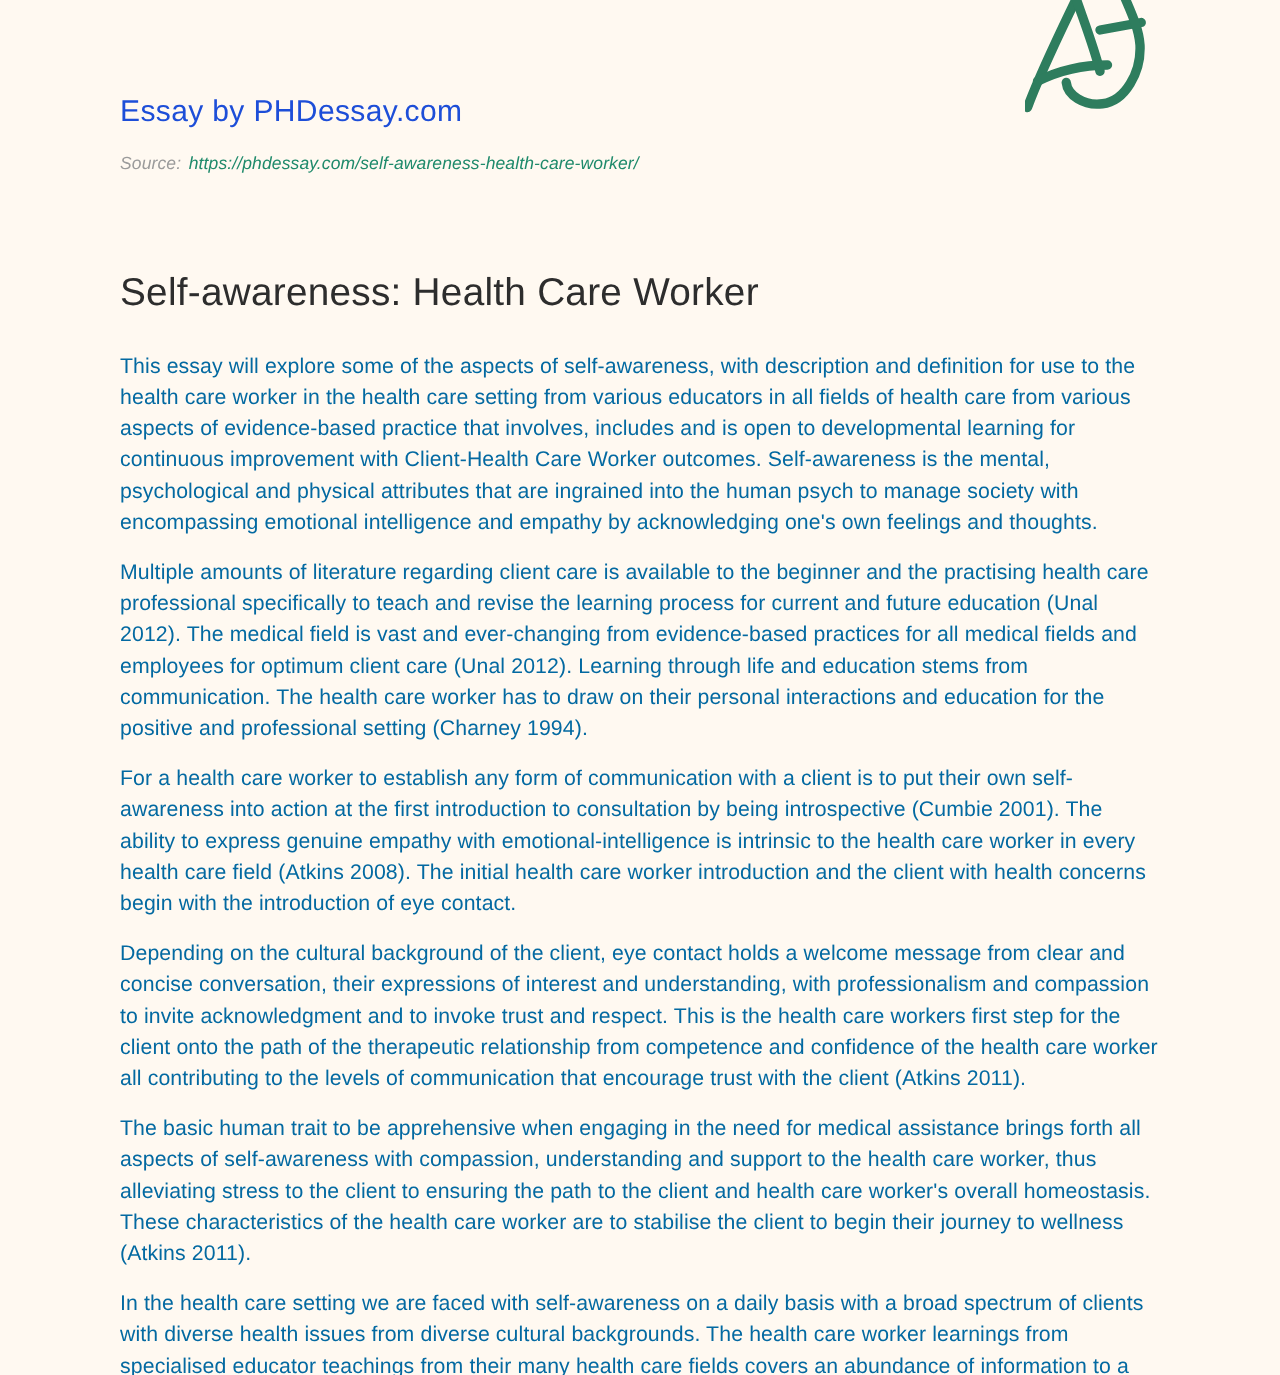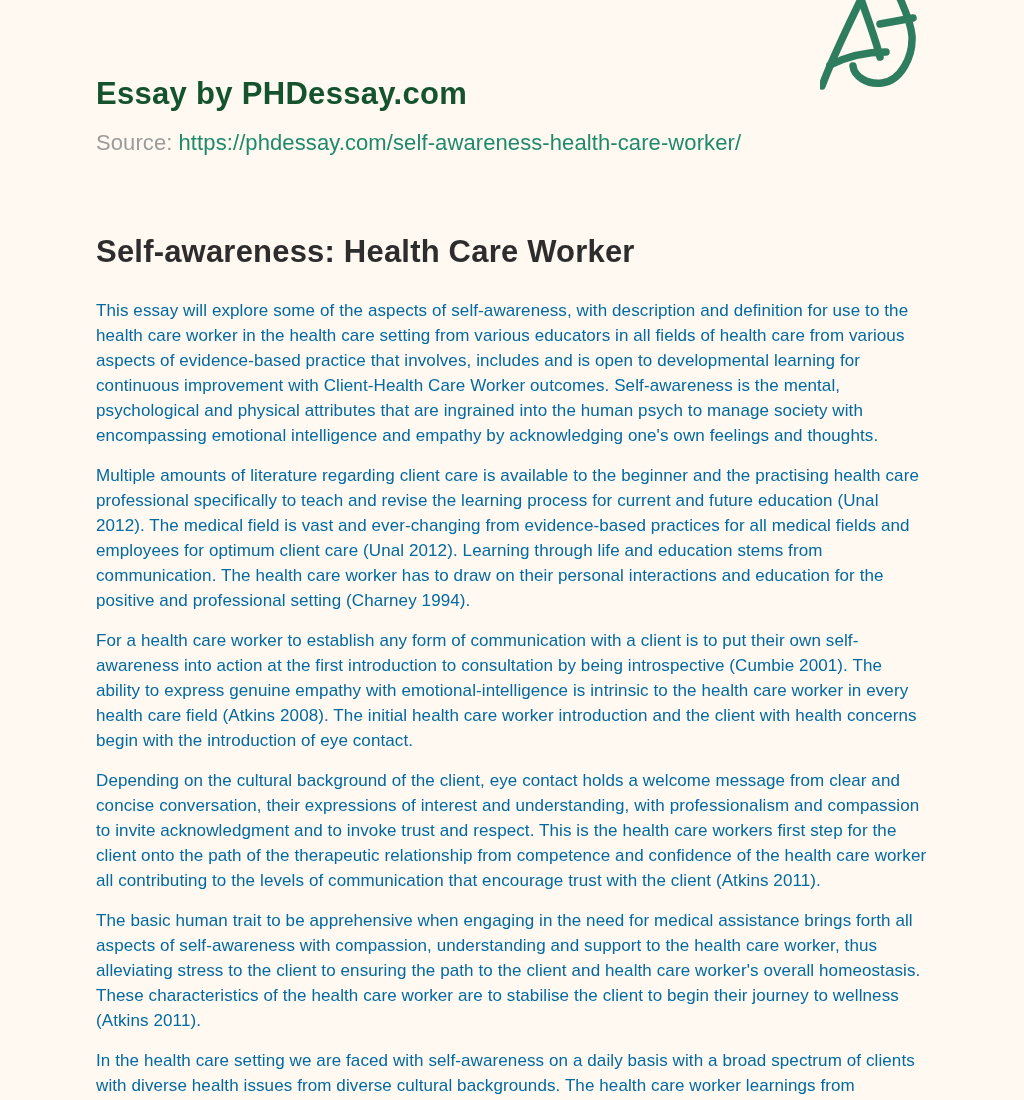--- a/index.html
+++ b/index.html
@@ -13,29 +13,30 @@
     background: #FFF9F1;
     font-family: "Liberation Sans", sans-serif;
   }
   .page {
     position: relative;
     width: 832px;
     margin: 0 auto;
     padding-top: 76px;
   }
   .brand {
-    font-size: 31px;
-    font-weight: 700;
+    font-size: 24px;
+    font-weight: 400;
     letter-spacing: 0.3px;
-    color: #14532d;
+    color: #1d4ed8;
   }
   .source-row {
     margin-top: 18px;
-    font-size: 22px;
+    font-size: 14px;
     letter-spacing: 0.1px;
+    font-style: italic;
   }
   .source-label {
     color: #9B9B9B;
     margin-right: 6px;
   }
   .source-link {
     color: #1F8A6B;
     text-decoration: none;
     cursor: pointer;
   }
@@ -46,21 +47,21 @@
     width: 100px;
     height: 104px;
   }
   .logo svg {
     width: 100%;
     height: 100%;
   }
   h1.essay-title {
     margin: 78px 0 0 0;
     font-size: 31px;
-    font-weight: 700;
+    font-weight: 400;
     letter-spacing: 0.2px;
     color: #2D2D2D;
   }
   .essay-body {
     margin-top: 28px;
   }
   .essay-body p {
     margin: 0 0 15px 0;
     font-size: 17px;
     line-height: 25px;

